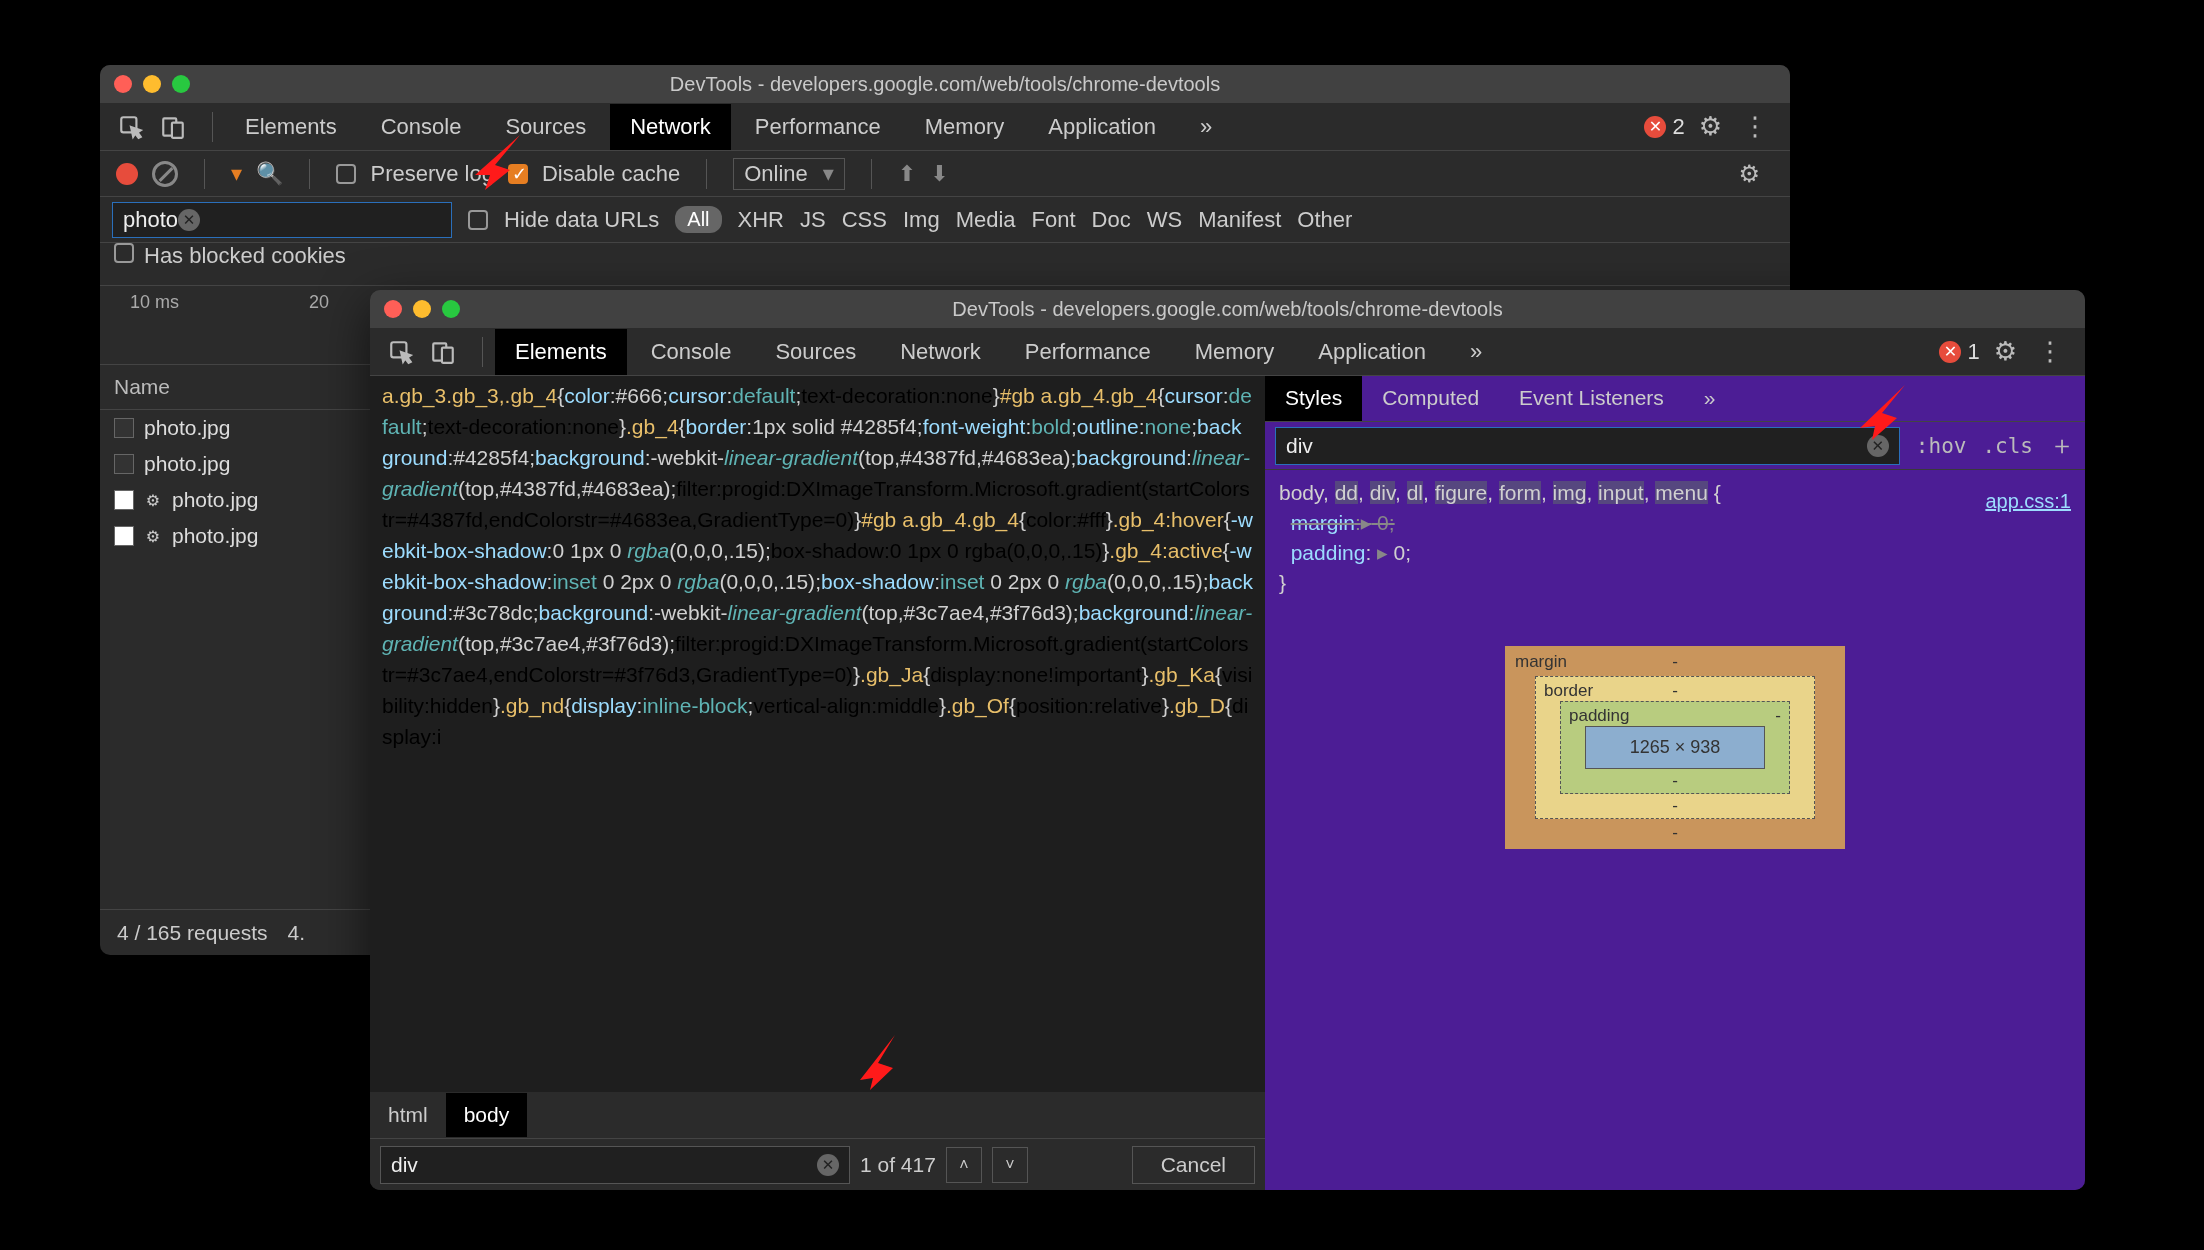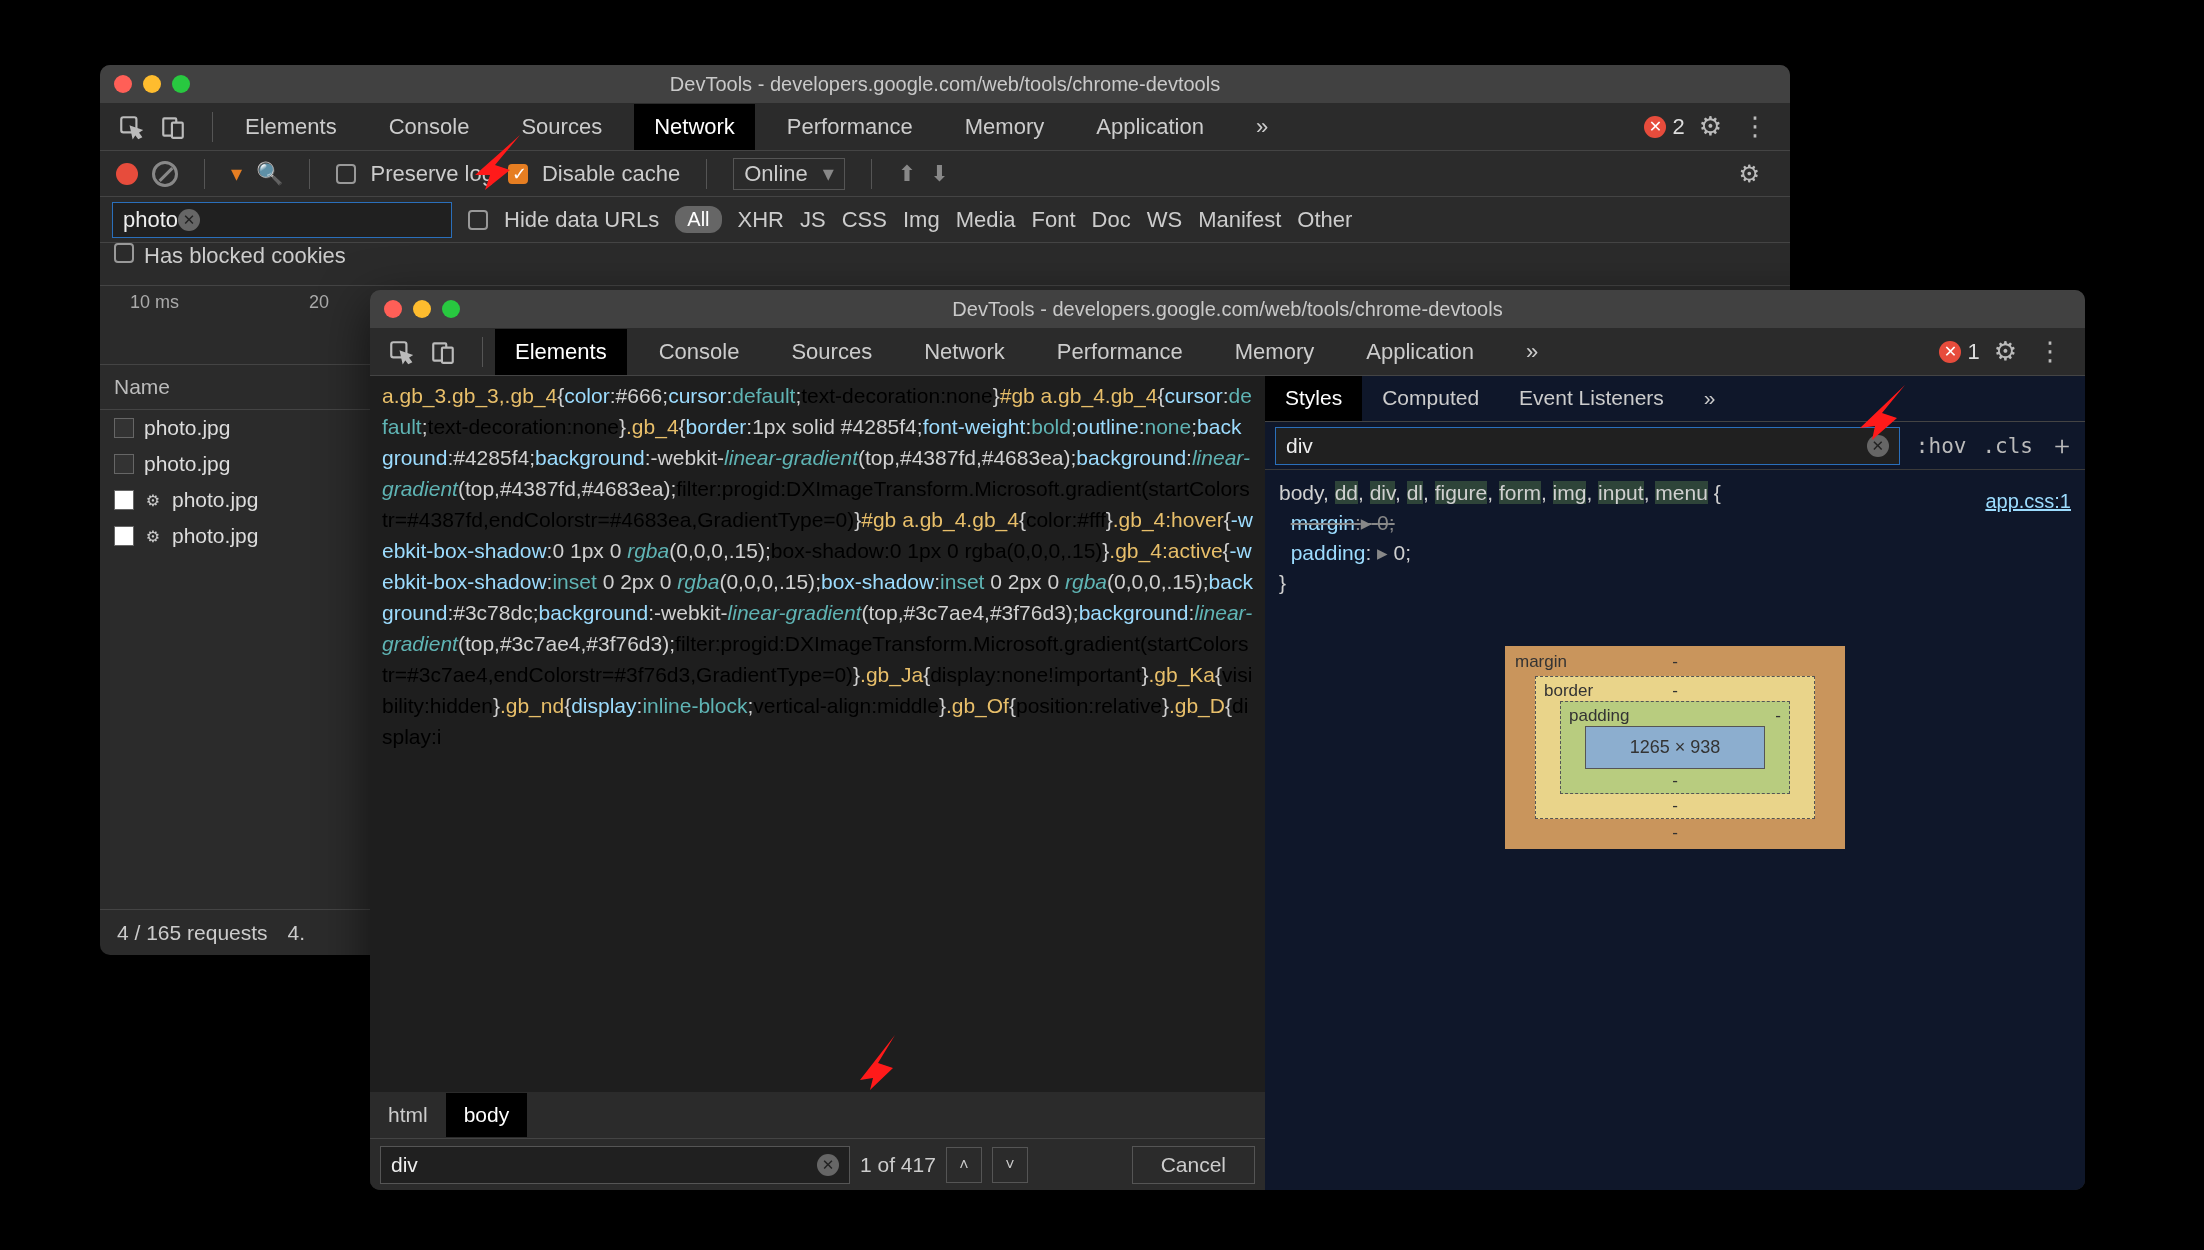--- a/index.html
+++ b/index.html
@@ -16,21 +16,21 @@
 .traffic { display: flex; gap: 11px; }
 .tl { width: 18px; height: 18px; border-radius: 50%; }
 .tl.r { background: #ff5f57; }
 .tl.y { background: #febc2e; }
 .tl.g { background: #28c840; }
 .titletext { position: absolute; left: 0; right: 0; text-align: center; color: #c9c9c9; font-size: 20px; pointer-events: none; }
 
 .tabsrow { height: 48px; background: #2b2b2b; display: flex; align-items: center; padding: 0 16px; gap: 0; border-bottom: 1px solid #444; color: #bbb; font-size: 22px; }
 .toolicon { width: 30px; height: 30px; display: inline-flex; align-items: center; justify-content: center; margin-right: 12px; }
 .vsep { width: 1px; height: 30px; background: #555; margin: 0 12px; }
-.tabs { display: flex; gap: 12px; align-items: flex-end; }
+.tabs { display: flex; gap: 4px; align-items: flex-end; }
 .tab { padding: 10px 20px; cursor: pointer; color: #ccc; }
 .tab.active { background: #000; color: #fff; }
 .spacer { flex: 1; }
 .errbadge { display: inline-flex; align-items: center; gap: 6px; color: #ddd; font-size: 22px; }
 .errx { width: 22px; height: 22px; border-radius: 50%; background: #e74c3c; color: #fff; display: inline-flex; align-items: center; justify-content: center; font-size: 16px; line-height: 1; }
 .gear { color: #bbb; font-size: 26px; margin: 0 14px; }
 .kebab { color: #bbb; font-size: 26px; margin: 0 6px; }
 
 
 .subrow { height: 46px; background: #2b2b2b; display: flex; align-items: center; padding: 0 16px; gap: 14px; color: #ccc; font-size: 22px; border-bottom: 1px solid #444; }
@@ -76,21 +76,21 @@
 .c-func { color: #5fb4b4; font-style: italic; }
 .c-kw   { color: #5fb4b4; }
 .breadcrumb { height: 46px; background: #2b2b2b; display: flex; align-items: center; gap: 0; color: #ccc; font-size: 21px; }
 .bc { padding: 10px 18px; }
 .bc.active { background: #000; color: #fff; }
 .searchbar { height: 52px; background: #2b2b2b; display: flex; align-items: center; padding: 0 10px; gap: 10px; border-top: 1px solid #444; }
 .searchbox { flex: 0 0 470px; background: #202020; border: 1px solid #555; padding: 6px 10px; color: #eee; font-size: 21px; display: flex; align-items: center; justify-content: space-between; }
 .navbtn { width: 36px; height: 36px; border: 1px solid #555; display: inline-flex; align-items: center; justify-content: center; color: #ccc; }
 .cancel { border: 1px solid #555; padding: 6px 28px; color: #ccc; font-size: 21px; }
 
-.stylesPane { flex: 1; background: #0f172a; display: flex; flex-direction: column; }
+.stylesPane { flex: 1; background: #4c1d95; display: flex; flex-direction: column; }
 .stabs { height: 46px; display: flex; align-items: stretch; border-bottom: 1px solid #444; }
 .stab { padding: 10px 20px; color: #ccc; font-size: 21px; }
 .stab.active { background: #000; color: #fff; }
 .sfilterrow { height: 48px; display: flex; align-items: center; padding: 0 10px; gap: 16px; border-bottom: 1px solid #3a3a3a; }
 .sfilter { flex: 1; background: #202020; border: 1px solid #2a6fbb; padding: 6px 10px; color: #eee; font-size: 21px; display: flex; align-items: center; justify-content: space-between; }
 .hov { color: #bbb; font-family: monospace; font-size: 21px; }
 .plus { color: #bbb; font-size: 26px; }
 .rule { padding: 8px 14px; font-family: "Menlo", monospace; font-size: 21px; line-height: 30px; color: #d0d0d0; position: relative; }
 .rule .selline .hl { background: rgba(106,153,85,0.35); }
 .rule .link { position: absolute; right: 14px; top: 16px; color: #9cdcfe; text-decoration: underline; font-size: 20px; }

